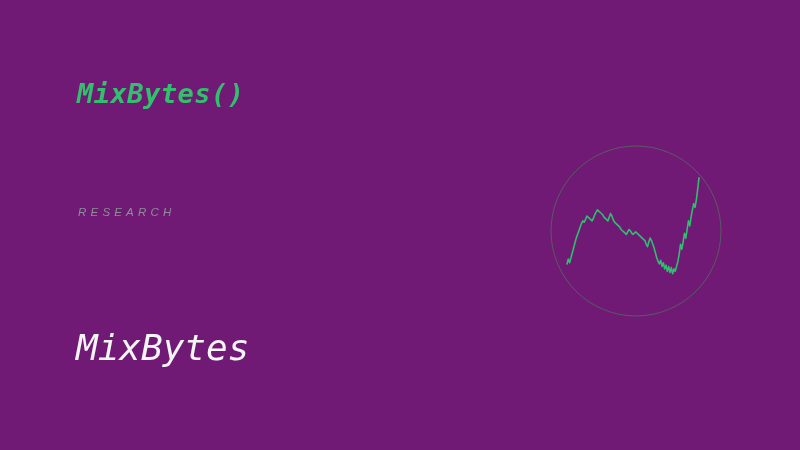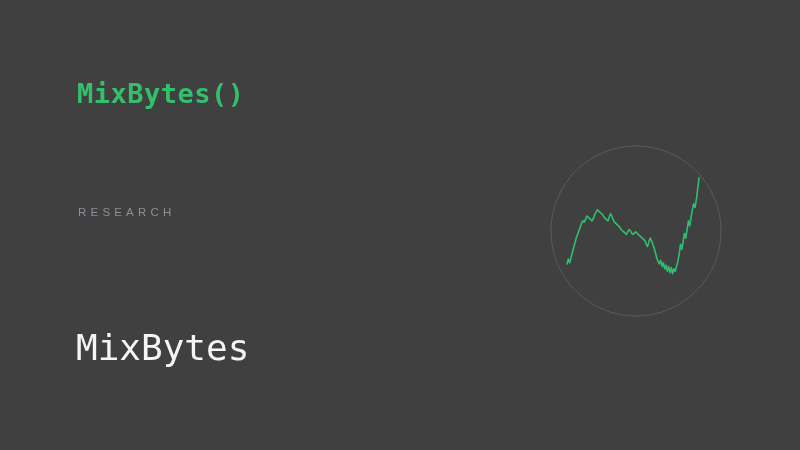--- a/index.html
+++ b/index.html
@@ -80,21 +80,21 @@
   #chart-emblem svg {
     display: block;
     width: 176px;
     height: 176px;
     overflow: visible;
   }
 </style>
 </head>
 <body style="background: rgb(38, 39, 44);">
 
-<div id="cover" style="background: #404040;">
+<div id="cover" style="background: #701a75; font-style: italic;">
 
   <div id="brand-logo" style="color: rgb(51, 192, 109);">MixBytes()</div>
 
   <div id="eyebrow" style="color: rgb(140, 143, 152);">RESEARCH</div>
 
   <div id="title-block" style="color: rgb(244, 245, 247);">
     <span class="title-line">MixBytes</span>
     
     
   </div>

